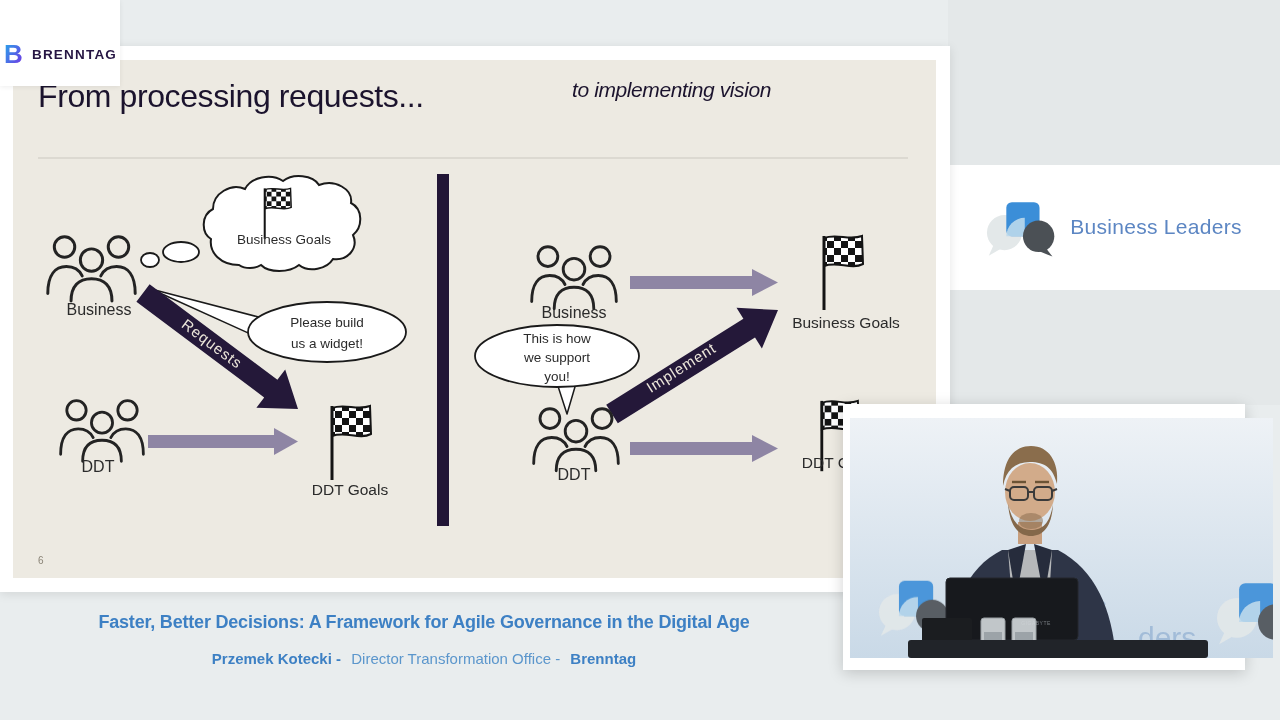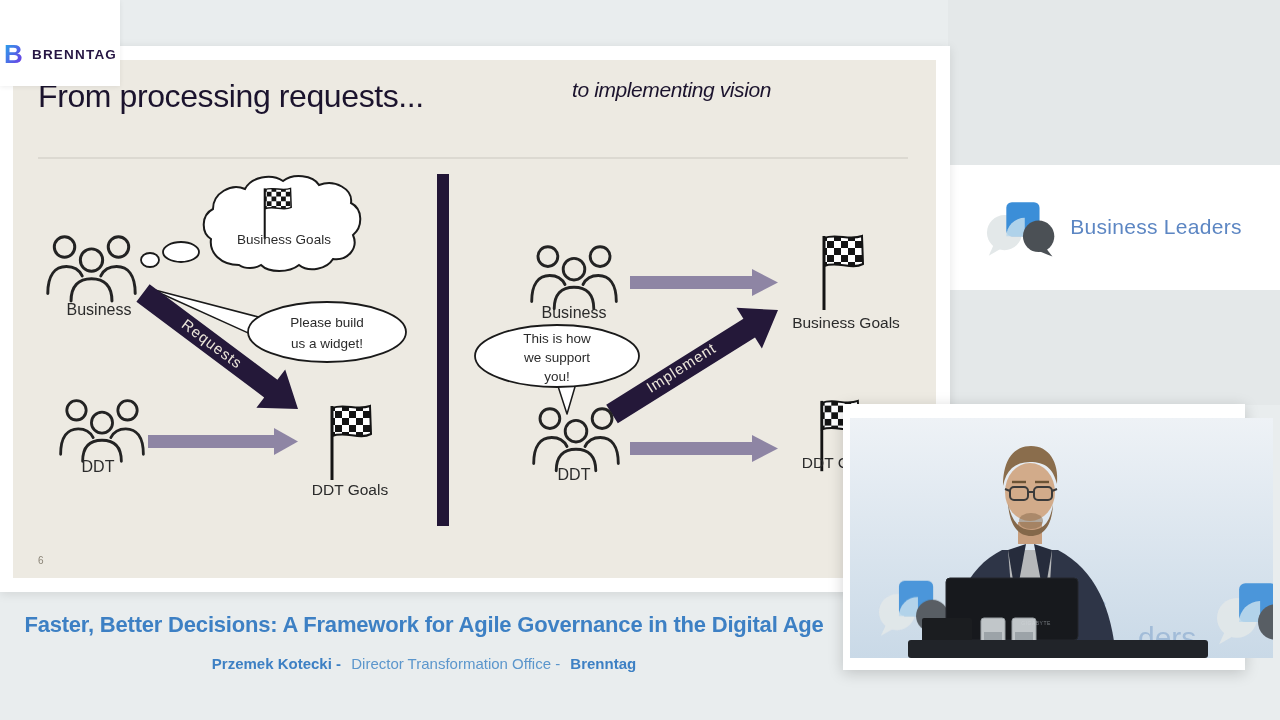--- a/index.html
+++ b/index.html
@@ -43,21 +43,21 @@
     left:948px;top:165px;width:332px;height:125px;background:#ffffff;z-index:1;
     display:flex;align-items:center;justify-content:center;gap:12px;
   }
   .wcbl-text{line-height:1.18;font-size:21px;letter-spacing:.3px;}
   .wcbl-line1{color:#565b5f;}
   .wcbl-line2{color:#5c86c3;}
 
   
   .captions{left:0;top:592px;width:848px;z-index:1;text-align:center;padding-top:20px;}
   .caption-title{
-    font-size:22px;font-weight:700;color:#3d80c4;letter-spacing:-0.2px;
+    font-size:18px;font-weight:700;color:#3d80c4;letter-spacing:-0.2px;
   }
   .caption-speaker{margin-top:17px;font-size:15px;color:#5b96cc;}
   .caption-speaker .bold{font-weight:700;color:#3d80c4;}
   .caption-speaker .sep{display:inline-block;width:6px;}
 
   
   .video-card{
     left:843px;top:404px;width:402px;height:266px;background:#ffffff;z-index:40;
     box-shadow:0 3px 14px rgba(0,0,0,.18);
   }

